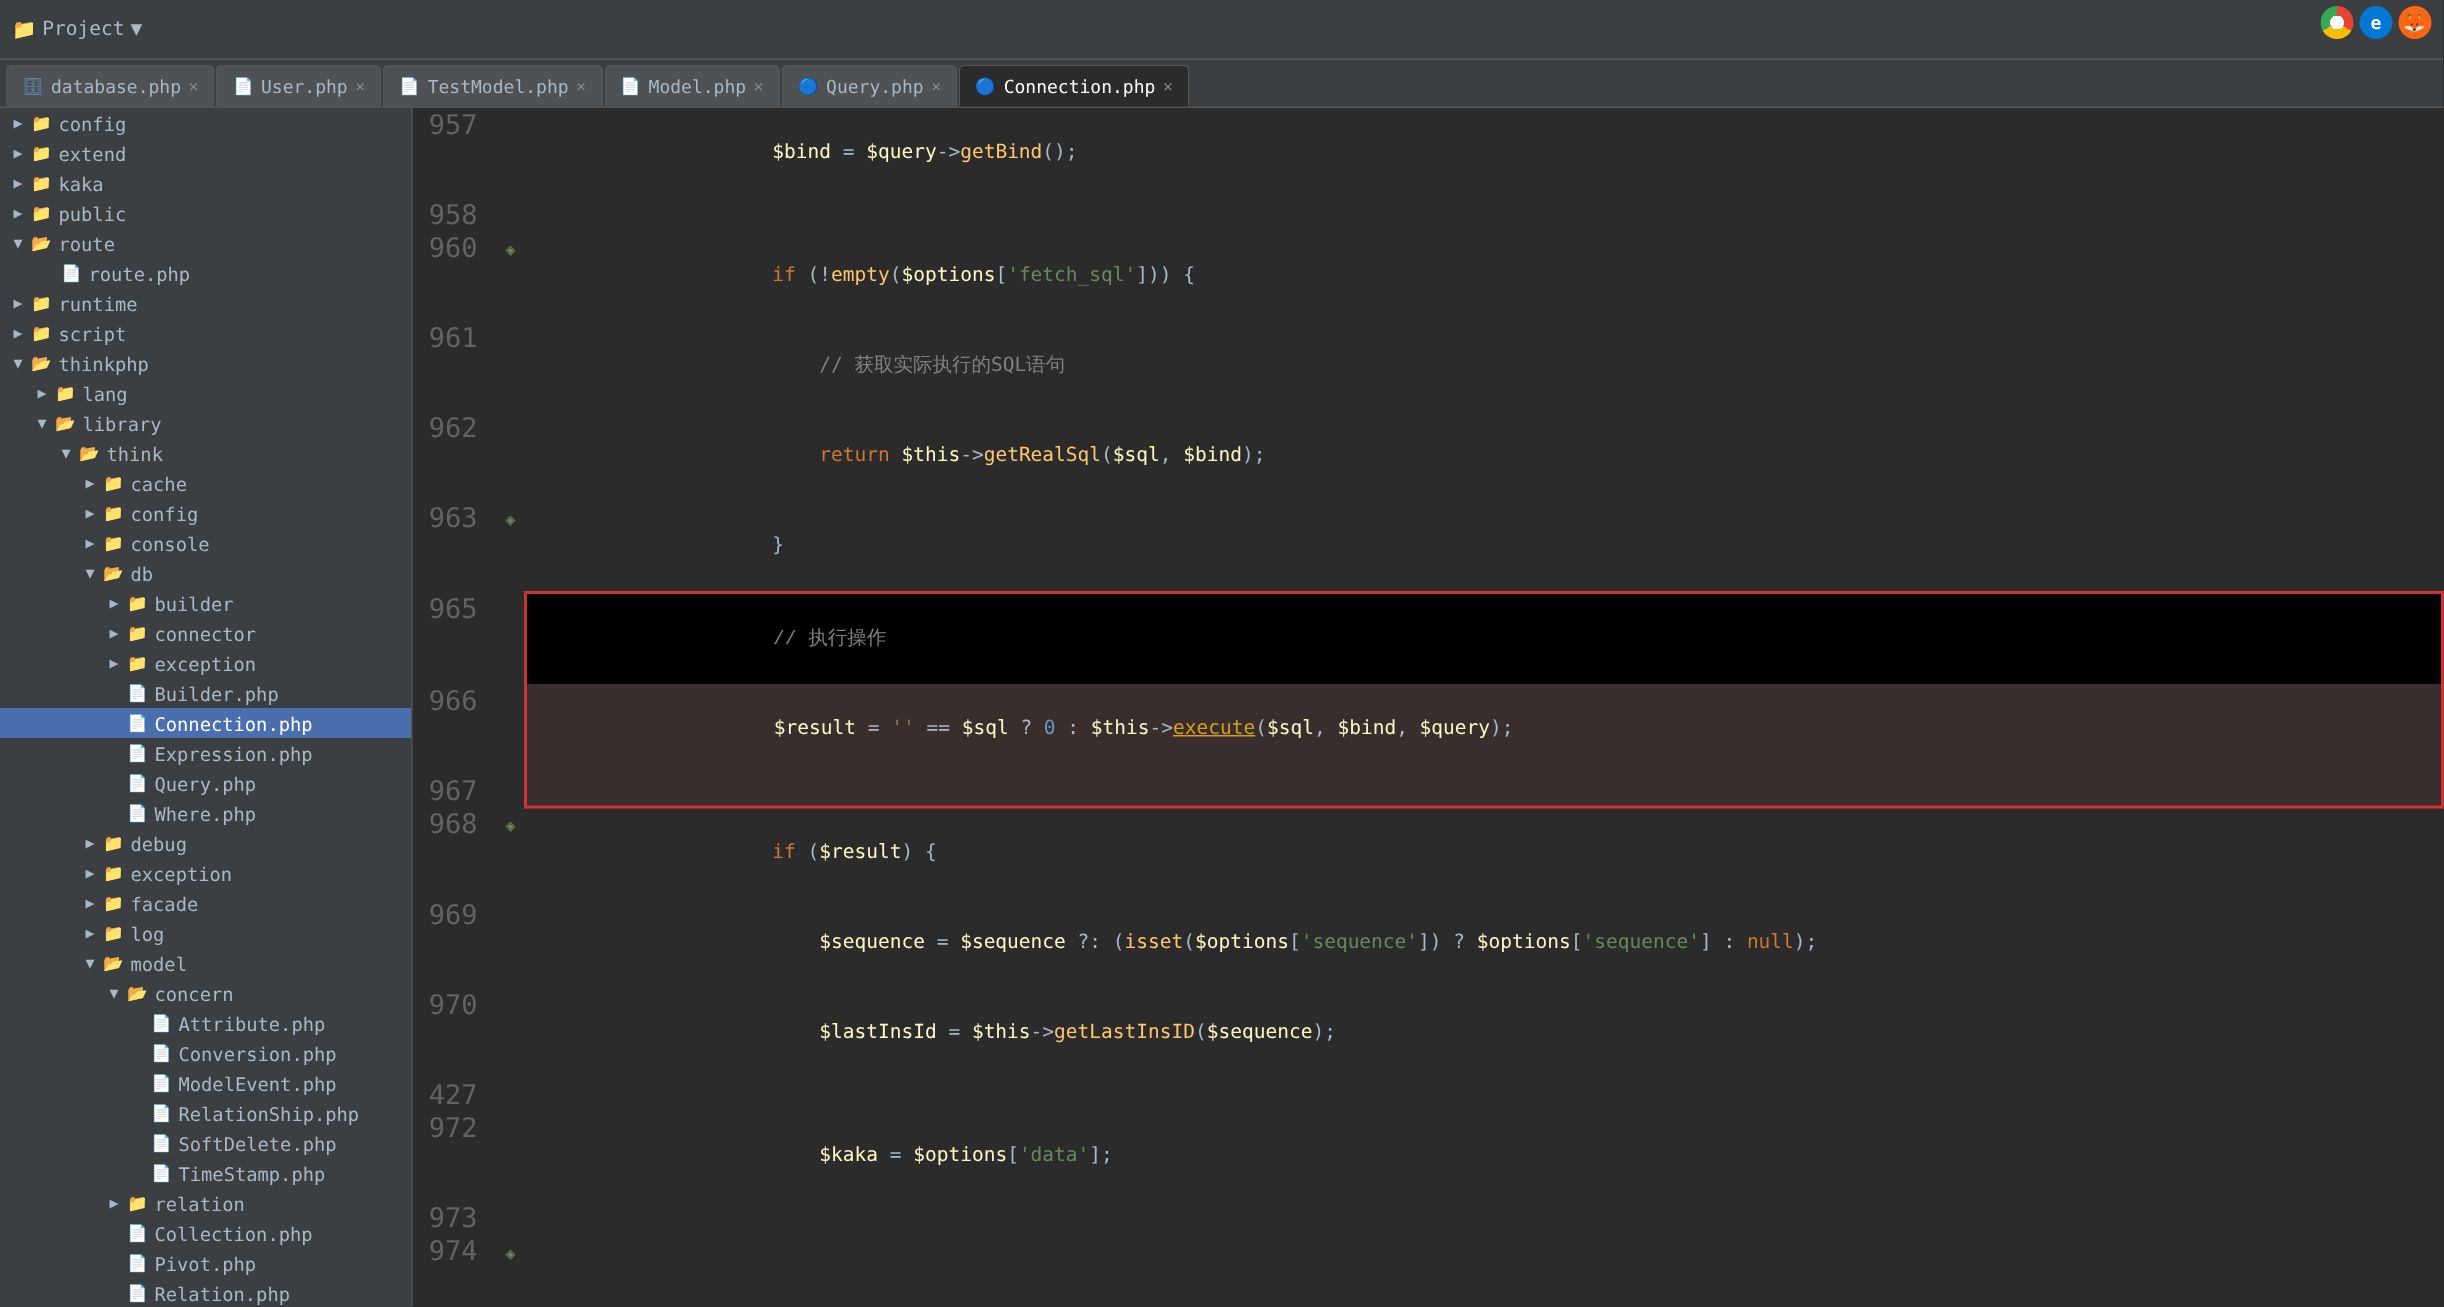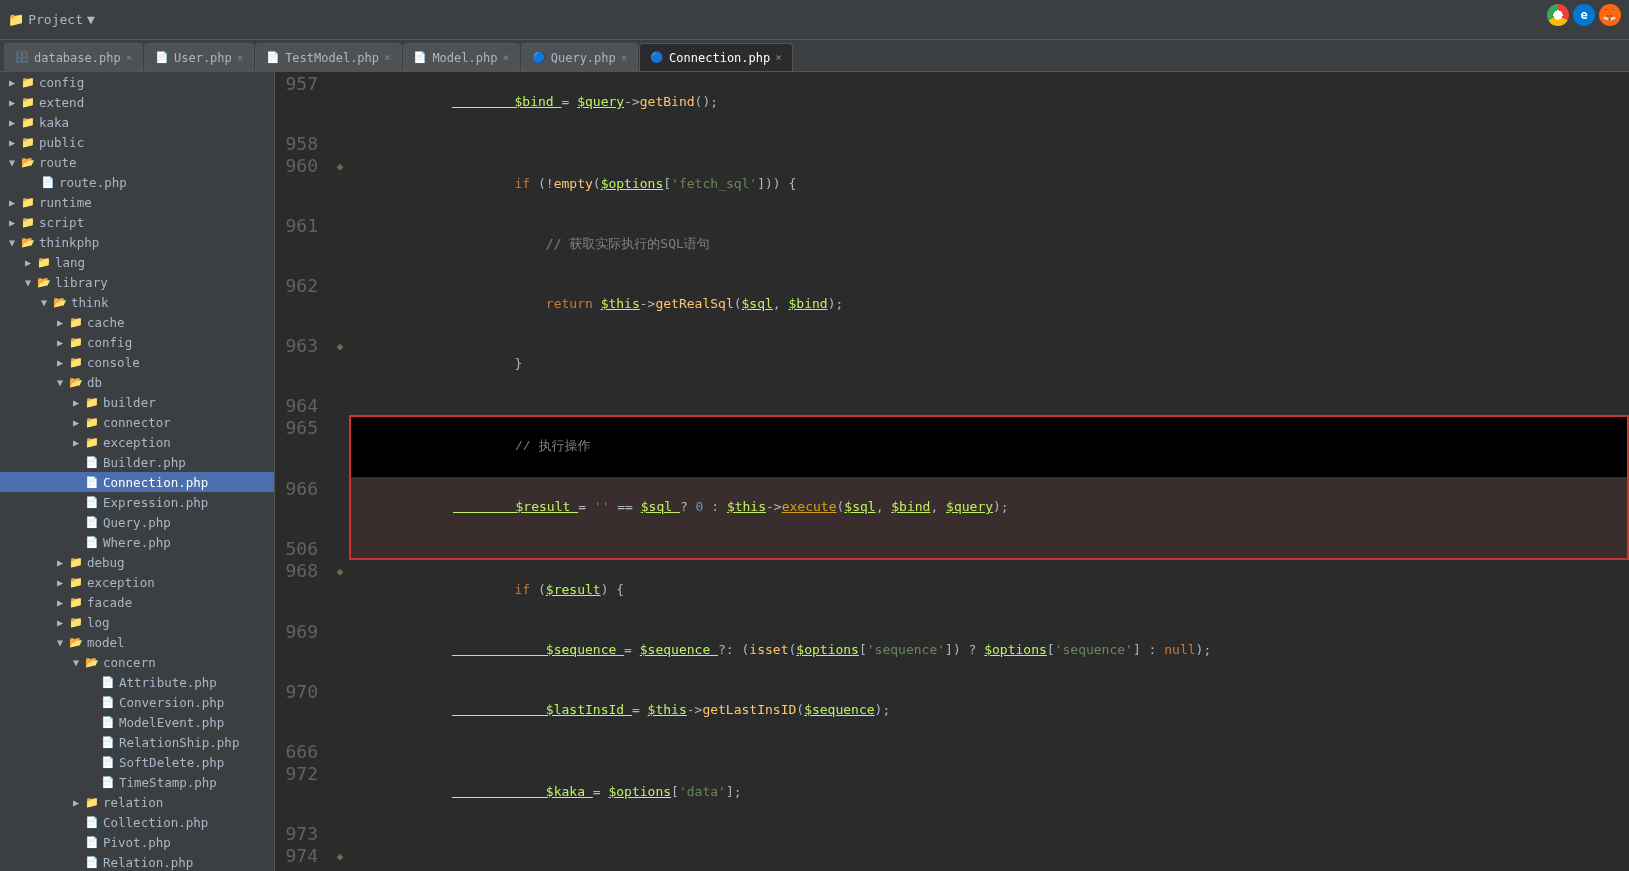--- a/index.html
+++ b/index.html
@@ -157,21 +157,21 @@
       font-size: 13px;
       line-height: 20px;
       padding: 0 8px;
       white-space: pre;
     }
     tr { height: 20px; }
     
     .kw { color: #cc7832; } 
     .fn { color: #ffc66d; }
     .fn-exec { color: #d4a017; text-decoration: underline; } 
-    .var { color: #bef264; text-decoration: underline; } 
+    .var { color: #fef9c3; } 
     .str { color: #6a8759; } 
     .num { color: #6897bb; } 
     .comment { color: #808080; } 
     .op { color: #a9b7c6; } 
     .paren { color: #a9b7c6; }
     
     #browser-icons {
       position: absolute;
       top: 4px;
       right: 8px;
@@ -491,44 +491,39 @@
         </tr>
 
         <tr>
           <td class="line-num">963</td>
           <td class="gutter"><span class="gutter-icon">◈</span></td>
           <td class="code-line">
             <span class="paren">        }</span>
           </td>
         </tr>
 
-        <tr>
-          <td class="line-num">964</td>
-          <td class="gutter"></td>
-          <td class="code-line">&nbsp;</td>
-        </tr>
 
         <tr>
           <td class="line-num">965</td>
           <td class="gutter"></td>
           <td class="code-line" style="background:#000000; border-left: 2px solid #cc3333; border-top: 2px solid #cc3333; border-right: 2px solid #cc3333; font-family: Liberation Mono, monospace;">
             <span class="comment">        // 执行操作</span>
           </td>
         </tr>
 
         <tr>
           <td class="line-num">966</td>
           <td class="gutter"></td>
           <td class="code-line" style="background:#3a2d2d; border-left: 2px solid #cc3333; border-right: 2px solid #cc3333;">
             <span class="var">        $result </span><span class="op">= </span><span class="str">''</span><span class="op"> == </span><span class="var">$sql </span><span class="op">? </span><span class="num">0</span><span class="op"> : </span><span class="var">$this</span><span class="op">-&gt;</span><span class="fn-exec">execute</span><span class="paren">(</span><span class="var">$sql</span><span class="paren">, </span><span class="var">$bind</span><span class="paren">, </span><span class="var">$query</span><span class="paren">);</span>
           </td>
         </tr>
 
         <tr>
-          <td class="line-num">506</td>
+          <td class="line-num">967</td>
           <td class="gutter"></td>
           <td class="code-line" style="background:#3a2d2d; border-left: 2px solid #cc3333; border-bottom: 2px solid #cc3333; border-right: 2px solid #cc3333;">&nbsp;</td>
         </tr>
 
         <tr>
           <td class="line-num">968</td>
           <td class="gutter"><span class="gutter-icon">◈</span></td>
           <td class="code-line">
             <span class="kw">        if </span><span class="paren">(</span><span class="var">$result</span><span class="paren">) {</span>
           </td>
@@ -544,21 +539,21 @@
 
         <tr>
           <td class="line-num">970</td>
           <td class="gutter"></td>
           <td class="code-line">
             <span class="var">            $lastInsId </span><span class="op">= </span><span class="var">$this</span><span class="op">-&gt;</span><span class="fn">getLastInsID</span><span class="paren">(</span><span class="var">$sequence</span><span class="paren">);</span>
           </td>
         </tr>
 
         <tr>
-          <td class="line-num">666</td>
+          <td class="line-num">427</td>
           <td class="gutter"></td>
           <td class="code-line">&nbsp;</td>
         </tr>
 
         <tr>
           <td class="line-num">972</td>
           <td class="gutter"></td>
           <td class="code-line">
             <span class="var">            $kaka </span><span class="op">= </span><span class="var">$options</span><span class="paren">[</span><span class="str">'data'</span><span class="paren">];</span>
           </td>

